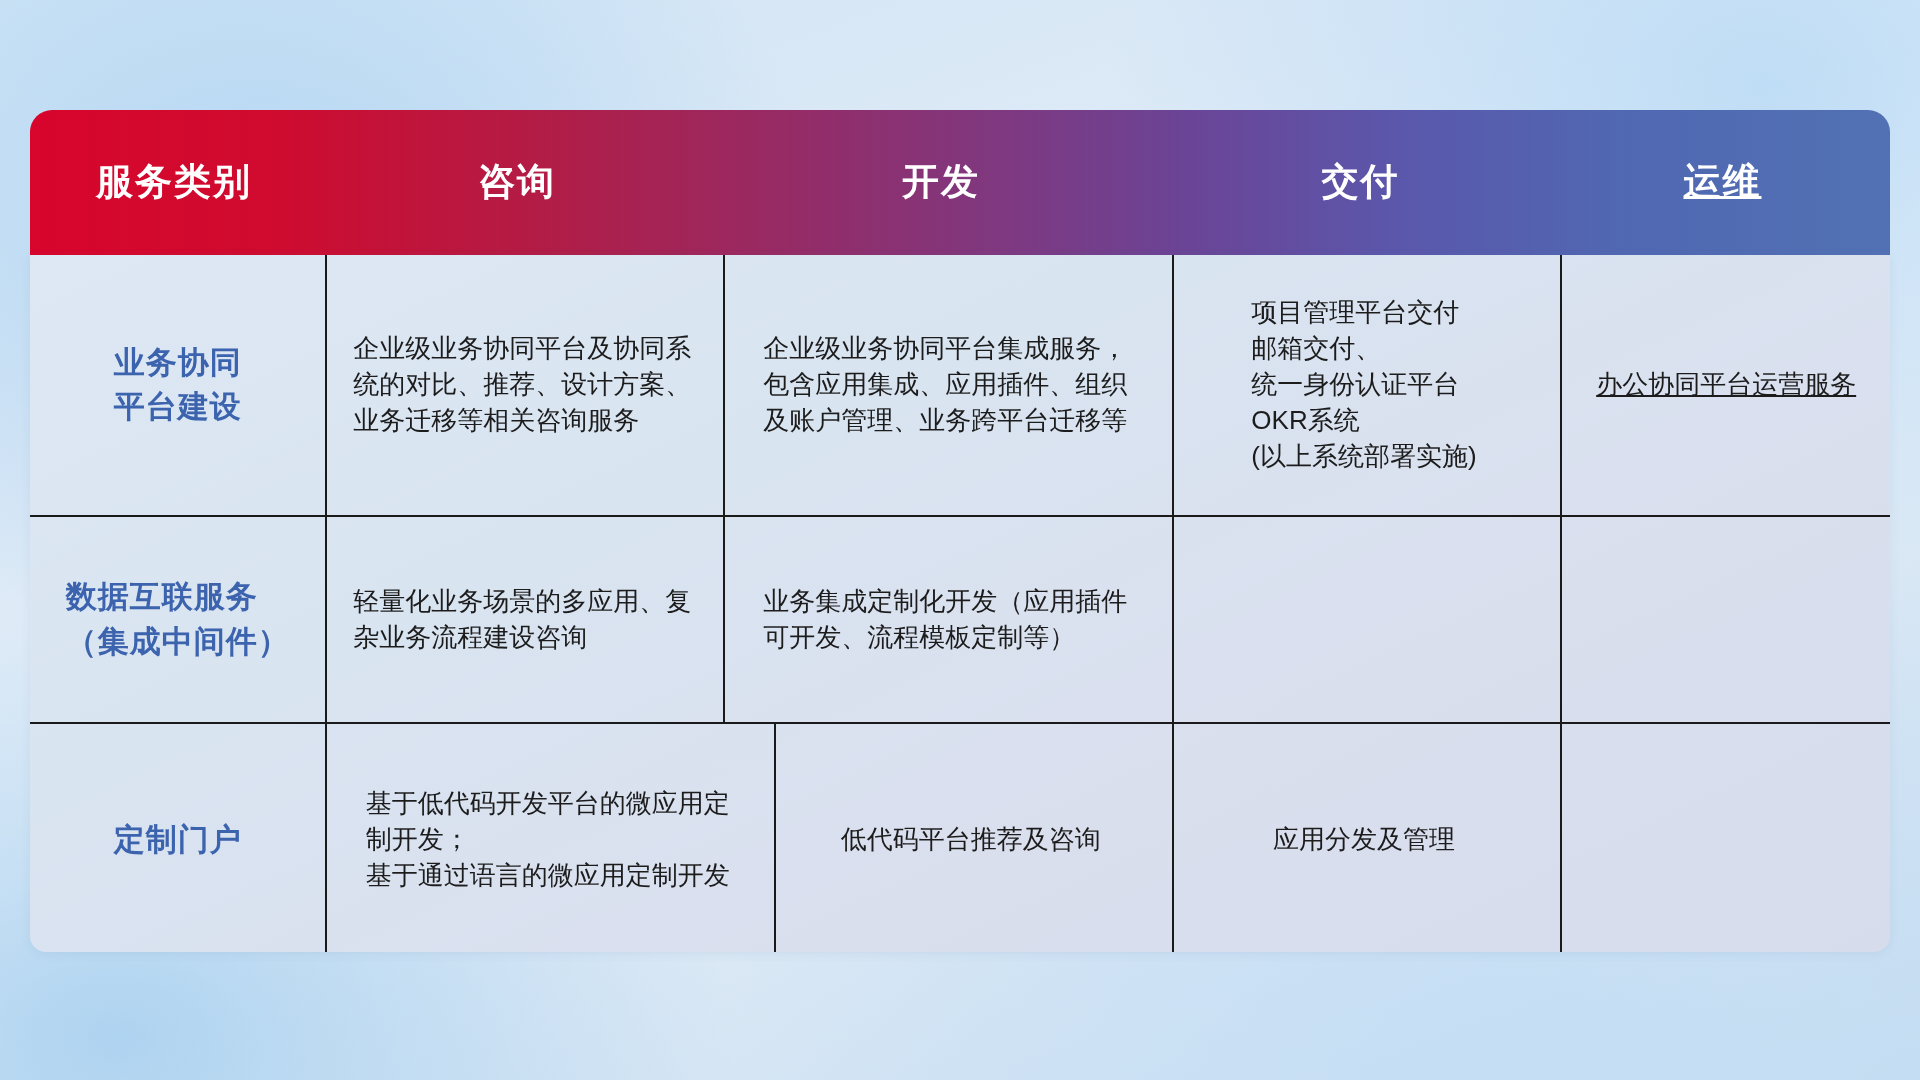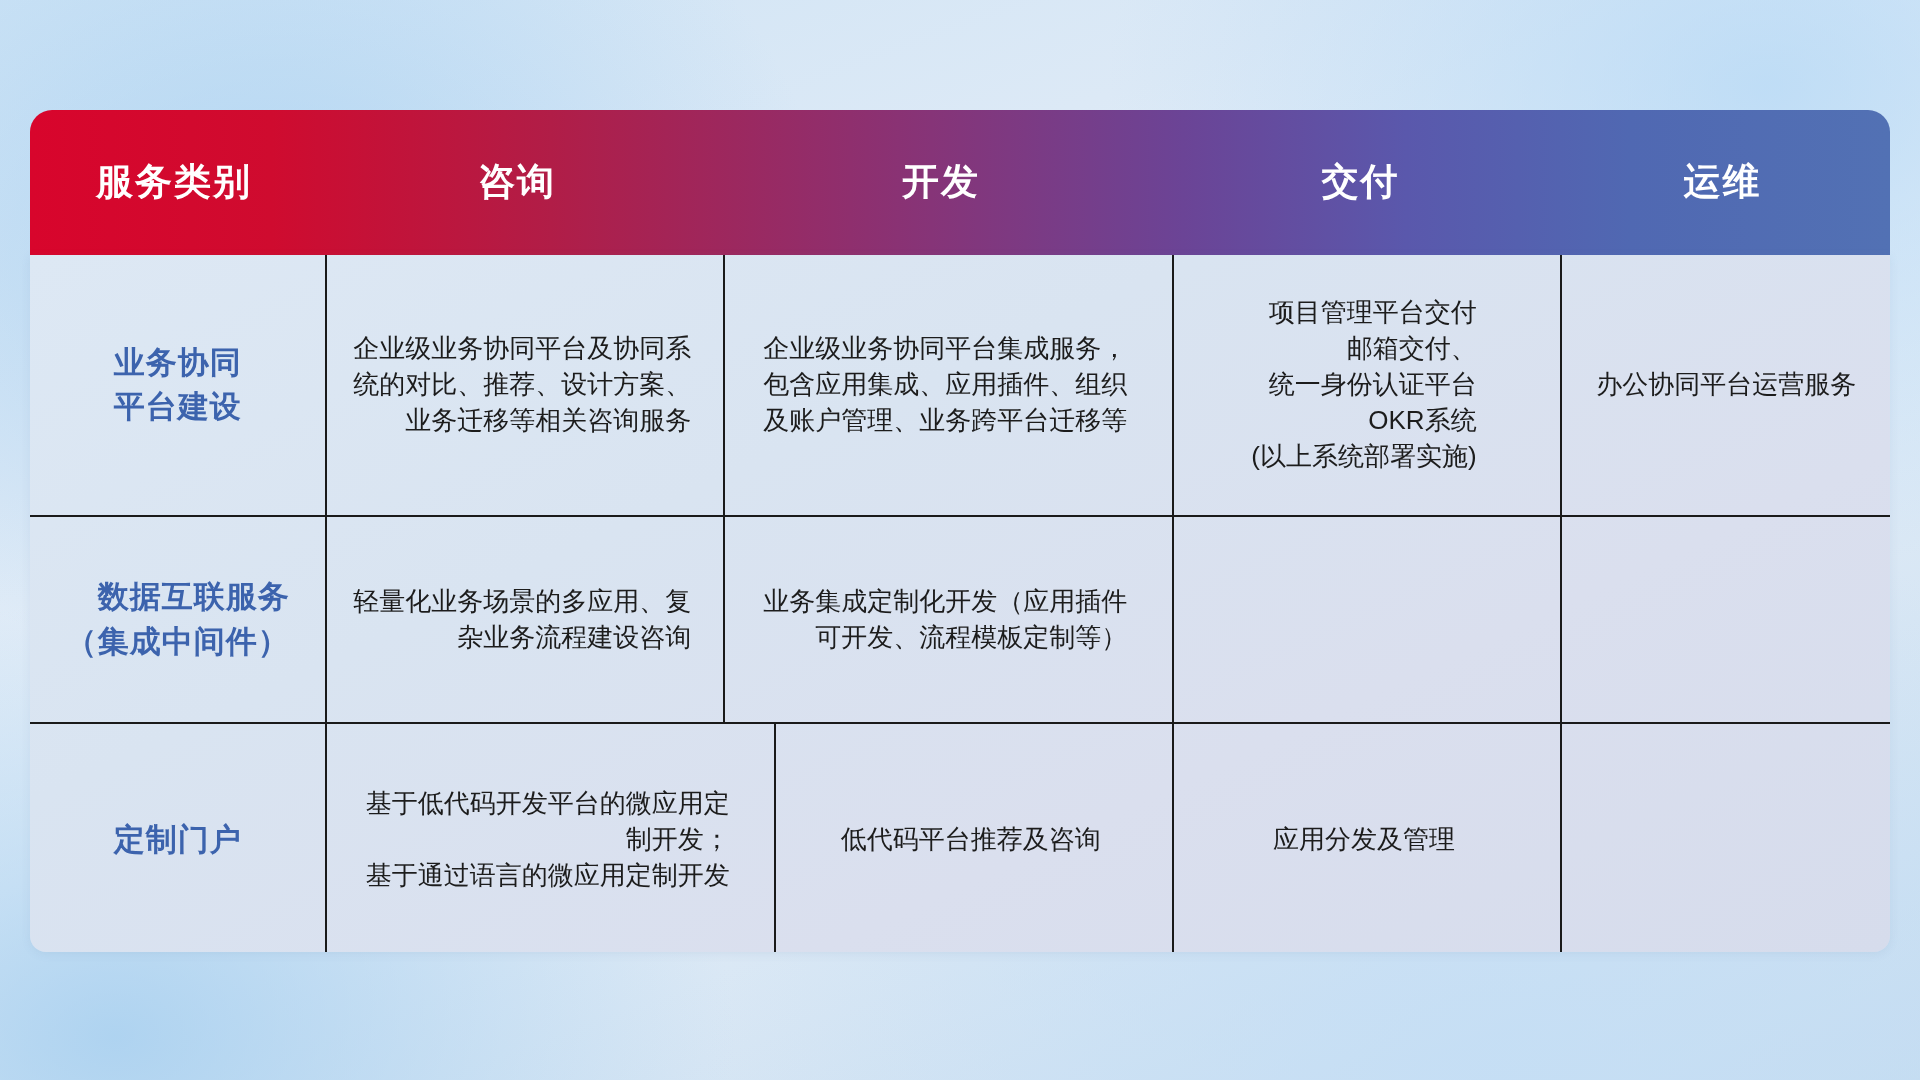--- a/index.html
+++ b/index.html
@@ -61,21 +61,21 @@
     text-align: center;
     line-height: 1.1;
     white-space: nowrap;
   }
 
   
   .c0 { width: 288px; }
   .c1 { width: 398px; }
   .c2 { width: 450px; }
   .c3 { width: 389px; }
-  .c4 { width: 335px; }
+  .c4 { width: 335px; text-decoration: underline; }
 
   .tbody {
     position: relative;
     height: 697px;
     border-radius: 0 0 16px 16px;
     overflow: hidden;
     background:
       linear-gradient(155deg, #dde8f4 0%, #d9e4f1 35%, #dadfee 68%, #d6dcec 100%);
     box-shadow: 0 2px 10px rgba(90,120,160,0.10);
   }
@@ -89,21 +89,21 @@
   .trow:last-child { border-bottom: none; }
 
   .r1 { height: 260px; }
   .r2 { height: 205px; }
   .r3 { height: 232px; }
 
   .td {
     display: flex;
     align-items: center;
     justify-content: center;
-    text-align: right;
+    text-align: left;
     padding: 4px 14px;
     box-sizing: border-box;
     color: #1c1c1c;
     font-size: 26px;
     line-height: 1.38;
     white-space: pre-line;
     margin-left: 6px;
   }
 
   .td.vline { border-left: 2.5px solid #1a1a1a; }

